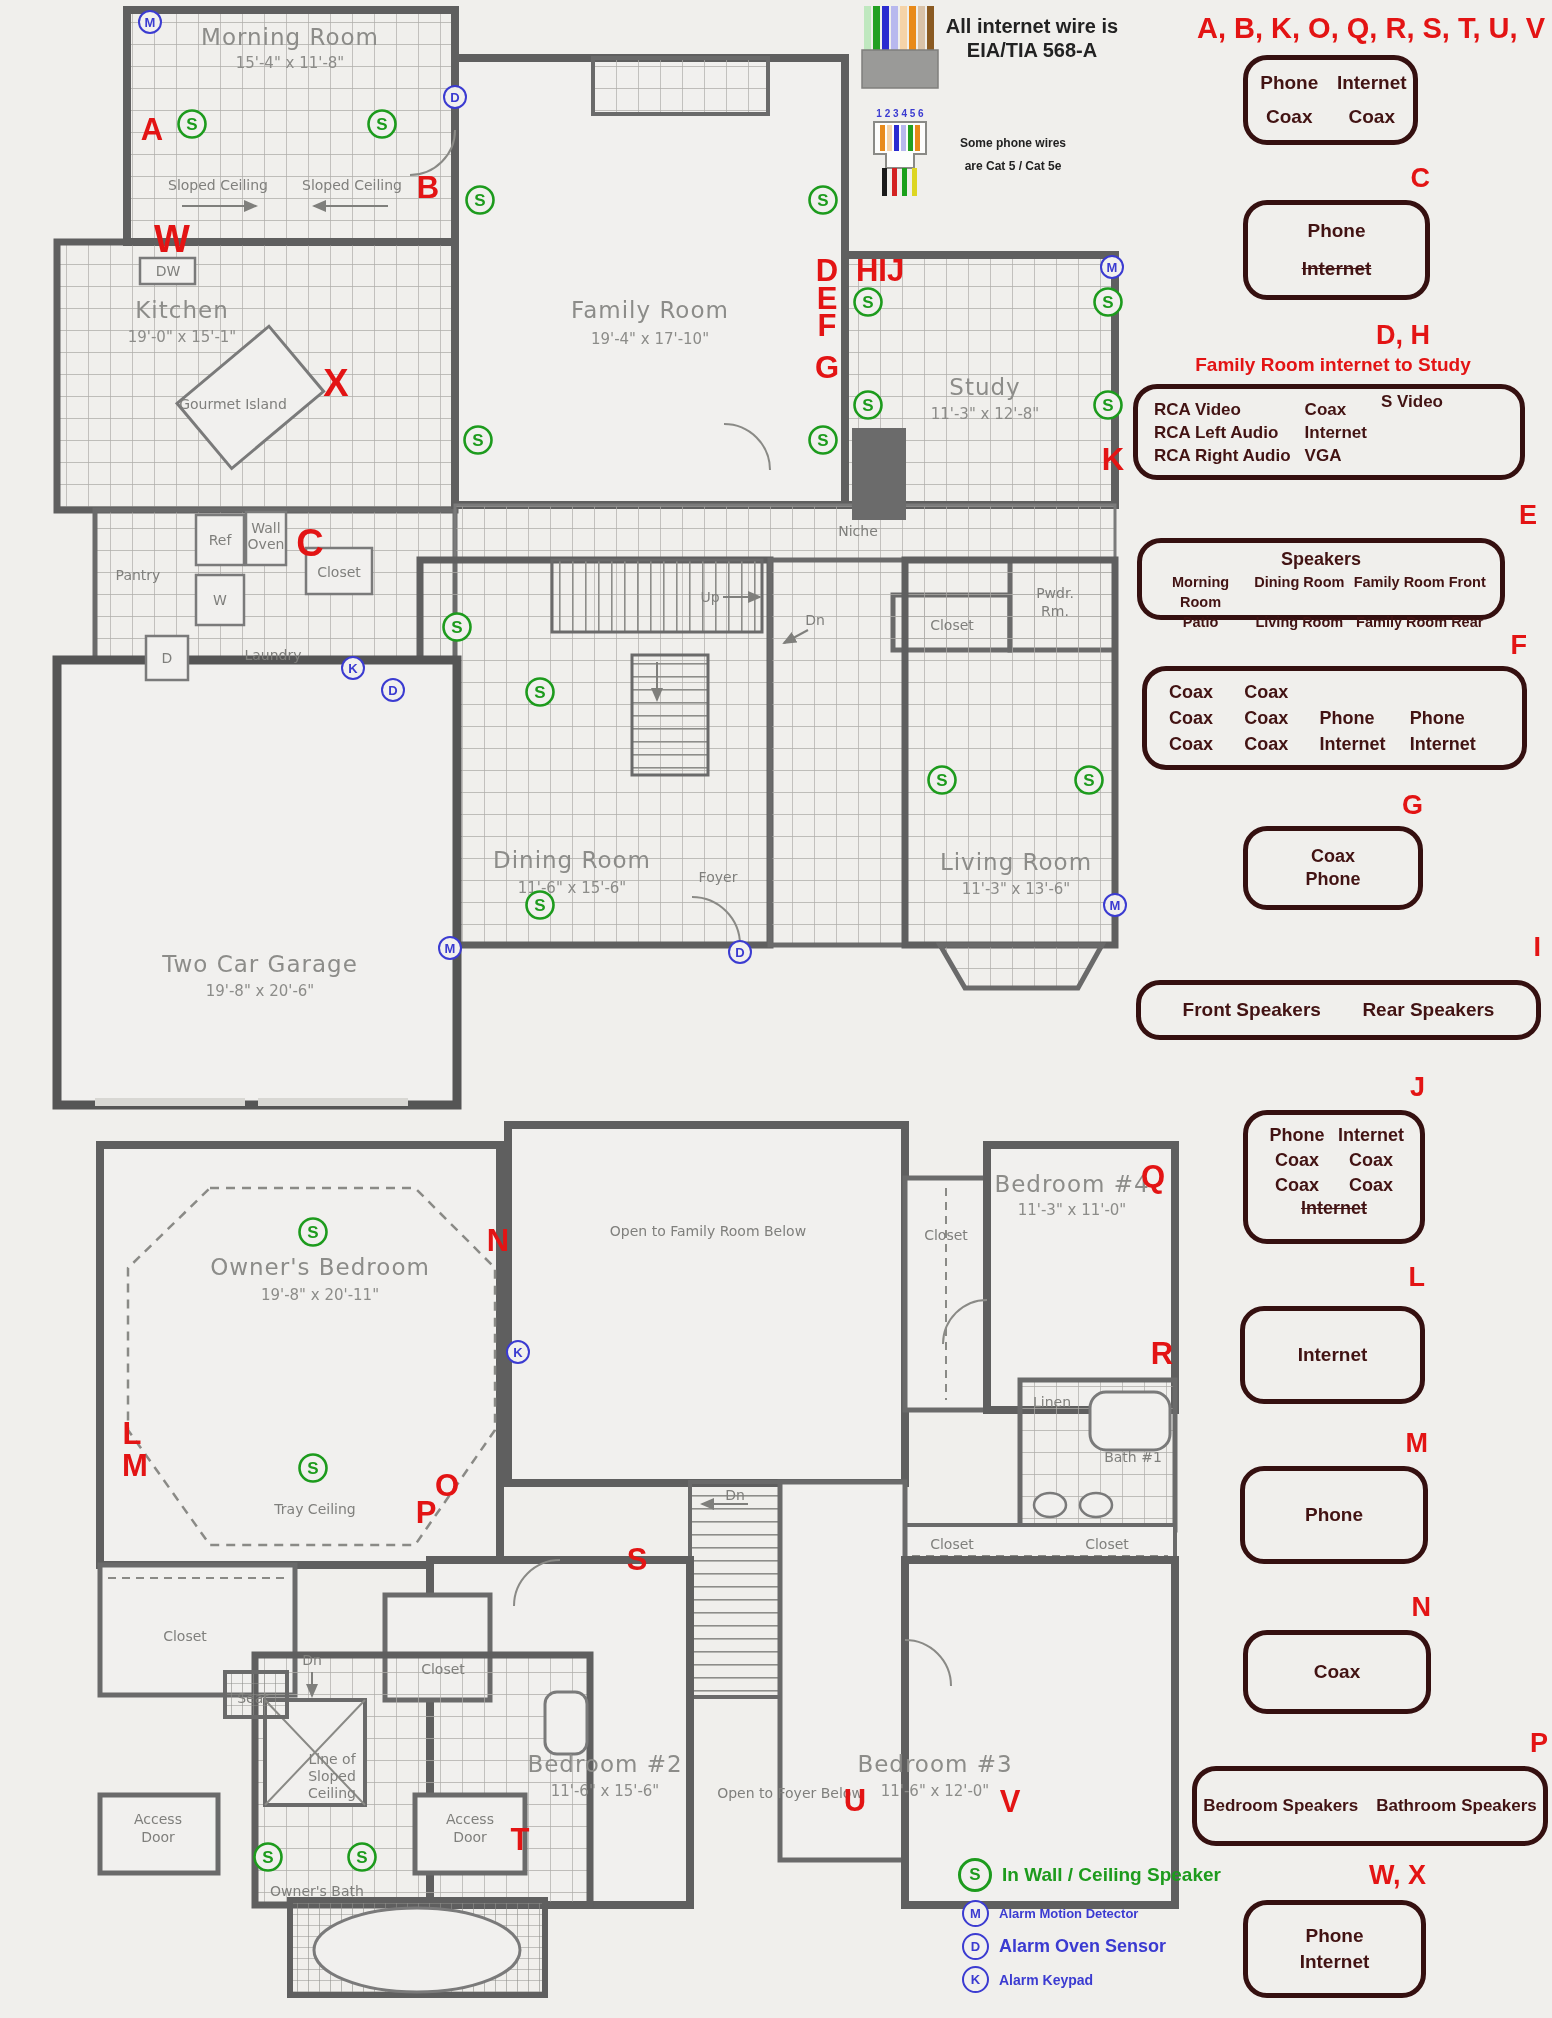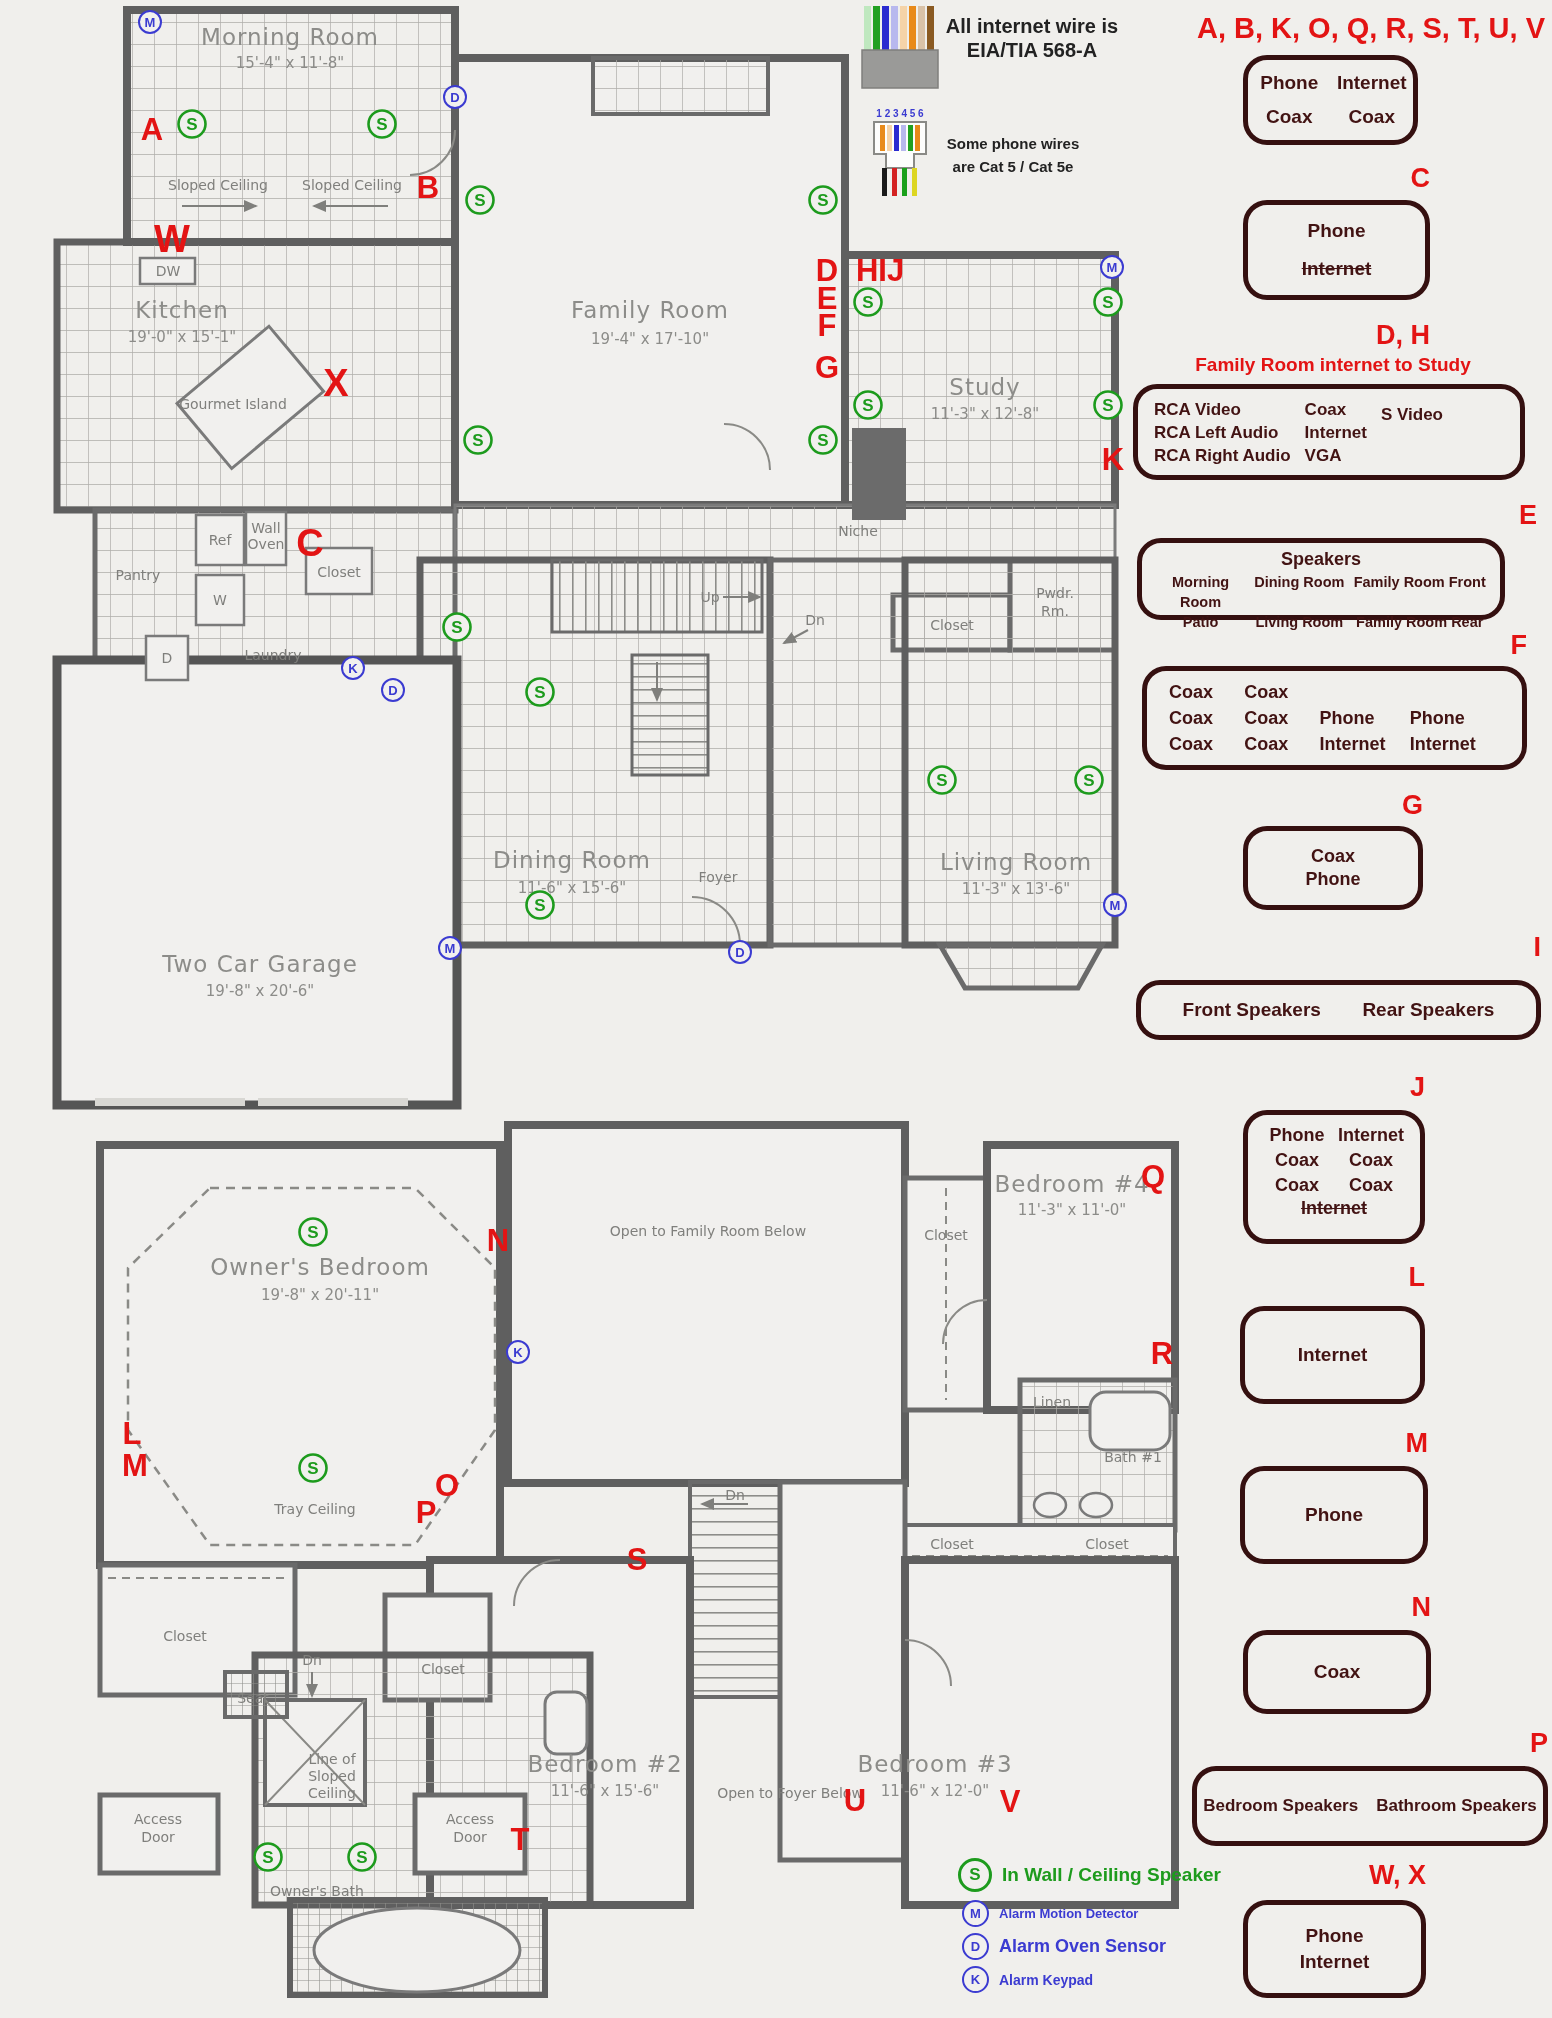--- a/index.html
+++ b/index.html
@@ -375,21 +375,21 @@
     <rect x="22" y="60" width="5" height="28" fill="#d42222"></rect>
     <rect x="32" y="60" width="5" height="28" fill="#1aa01a"></rect>
     <rect x="42" y="60" width="5" height="28" fill="#ddd622"></rect>
   </g>
 </svg>
 
 <div class="note" style="left:942px;top:14px;width:180px;font-size:20px;line-height:24px">
   <div>All internet wire is</div>
   <div>EIA/TIA 568-A</div>
 </div>
-<div class="note" style="left:928px;top:132px;width:170px;font-size:15px;line-height:23px">
+<div class="note" style="left:928px;top:132px;width:170px;font-size:12px;line-height:23px">
   <div>Some phone wires</div>
   <div>are Cat 5 / Cat 5e</div>
 </div>
 
 <div class="ctitle" style="left:1140px;top:12px;width:405px;font-size:29px">A, B, K, O, Q, R, S, T, U, V</div>
 
 <div class="cbox" style="left:1243px;top:55px;width:175px;height:90px">
   <div class="grid2">
     <span>Phone</span>
     <span>Internet</span>
@@ -412,21 +412,21 @@
   <div style="line-height:23px">
     <div>RCA Video</div>
     <div>RCA Left Audio</div>
     <div>RCA Right Audio</div>
   </div>
   <div style="line-height:23px">
     <div>Coax</div>
     <div>Internet</div>
     <div>VGA</div>
   </div>
-  <div style="line-height:23px;align-self:flex-start;padding-top:14px">
+  <div style="line-height:23px;align-self:flex-start;padding-top:1px">
     <div>S Video</div>
   </div>
 </div>
 
 <div class="ctitle" style="left:1137px;top:500px;width:400px">E</div>
 <div class="cbox" style="left:1137px;top:538px;width:368px;height:82px;text-align:center;padding-top:6px">
   <div style="font-size:18px">Speakers</div>
   <div style="display:grid;grid-template-columns:1.05fr 1fr 1.5fr;font-size:14.5px;line-height:20px;padding:2px 8px">
     <span>Morning Room</span>
     <span>Dining Room</span>

